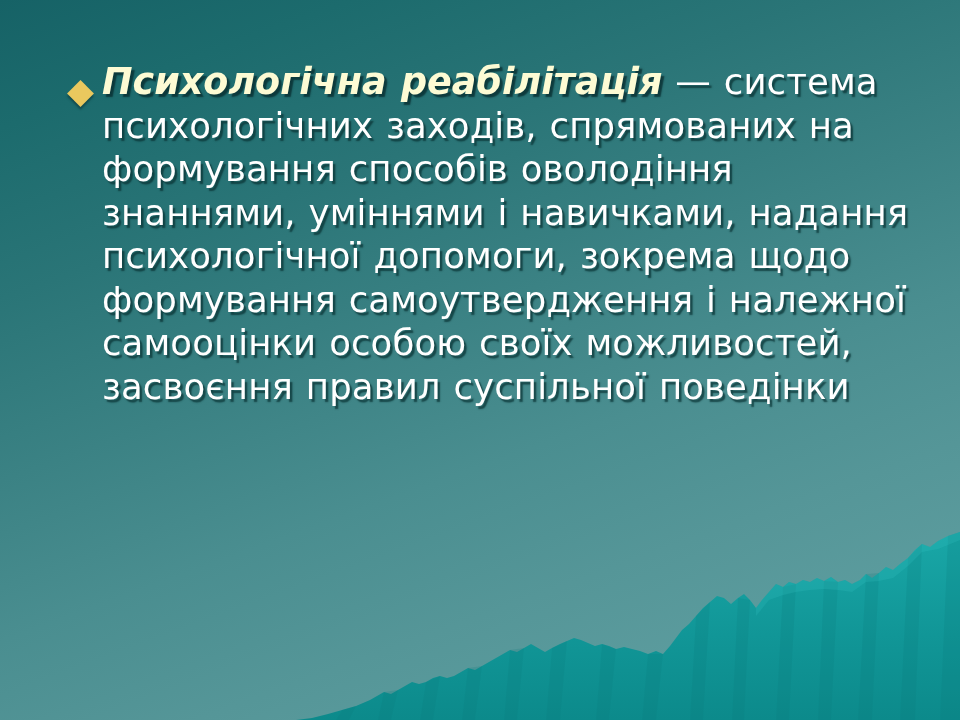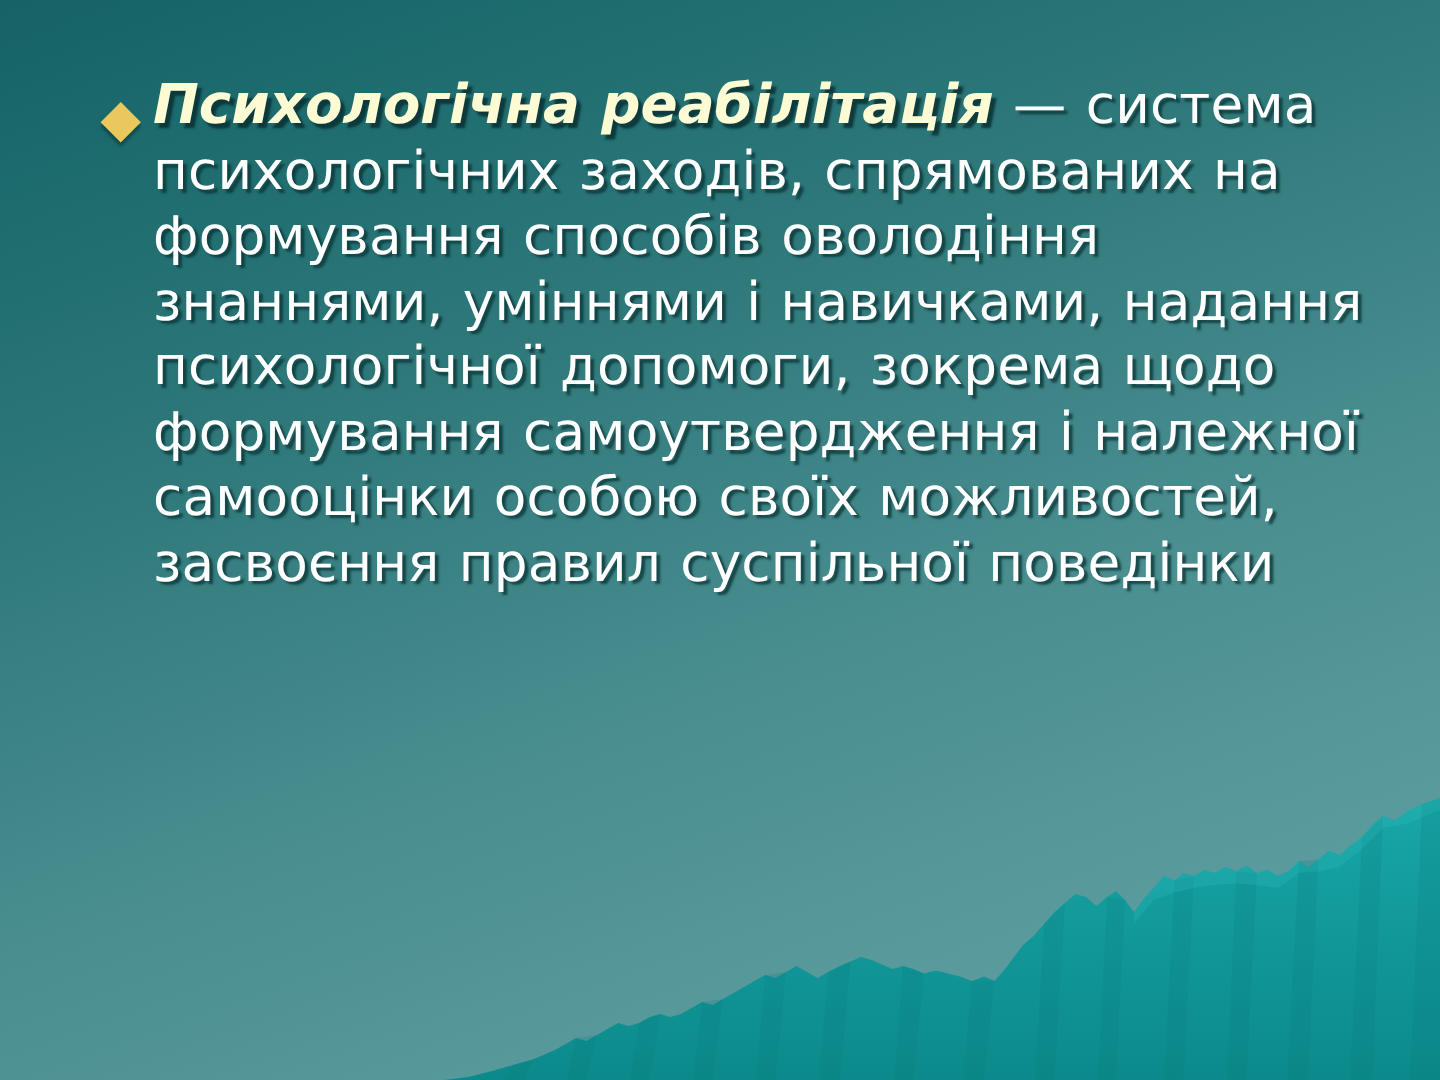--- a/index.html
+++ b/index.html
@@ -36,21 +36,21 @@
     bottom: 0;
     width: 960px;
     height: 200px;
     pointer-events: none;
   }
 
   
   #body-block {
     position: absolute;
     left: 62px;
-    top: 48px;
+    top: 60px;
     width: 860px;
   }
 
   .bullet-row {
     position: relative;
     padding-left: 40px;
   }
 
   #bullet-diamond {
     position: absolute;

